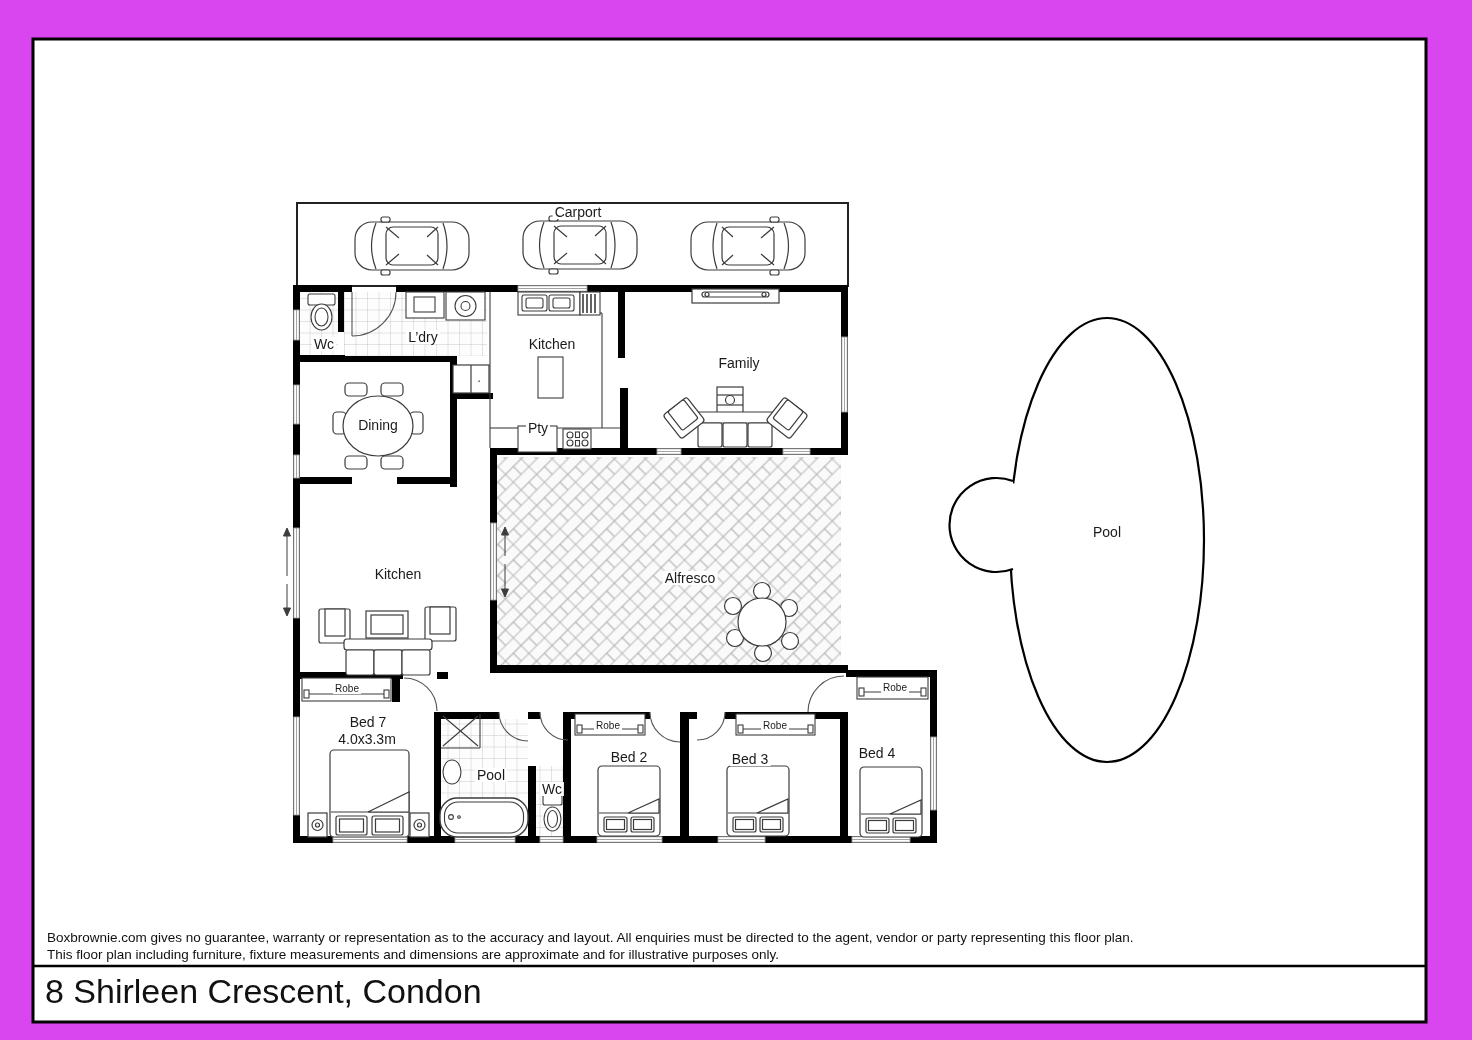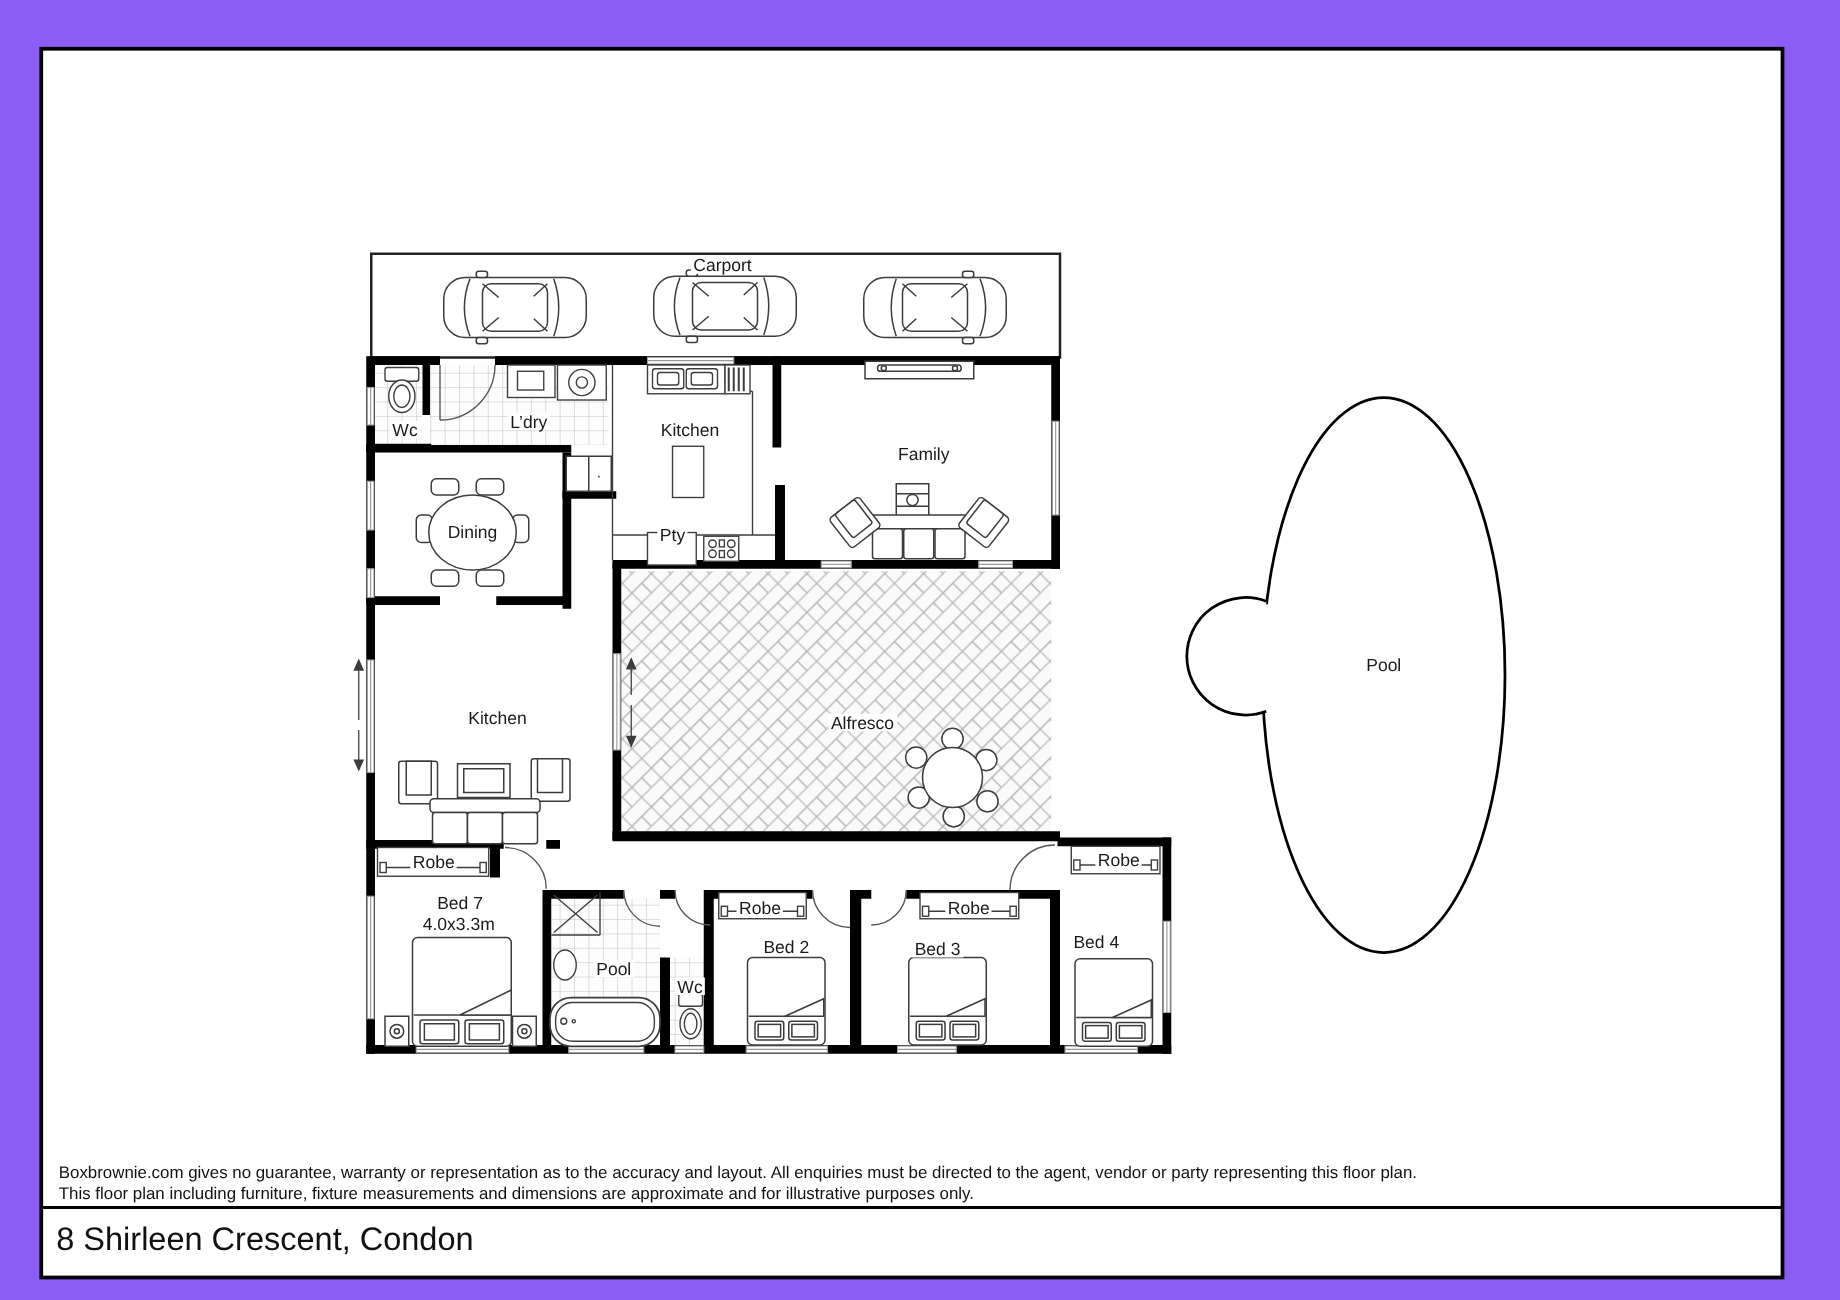--- a/index.html
+++ b/index.html
@@ -1,23 +1,23 @@
 <!DOCTYPE html>
 <html><head>
 <meta charset="utf-8">
 <style>
   html,body{margin:0;padding:0;background:#fff;}
-  .page{position:relative;width:1472px;height:1040px;background:#8b5cf6;overflow:hidden;
+  .page{position:relative;width:1472px;height:1040px;background:#d946ef;overflow:hidden;
         font-family:"Liberation Sans", sans-serif;color:#1a1a1a;}
   svg{position:absolute;left:0;top:0;}
   .lbl{position:absolute;transform:translate(-50%,-50%);font-size:14px;line-height:1;
        background:#fff;padding:0 2px;white-space:nowrap;color:#1a1a1a;}
-  .lbl.sm{font-size:14px;}
+  .lbl.sm{font-size:10px;}
   .footer-disclaimer{position:absolute;left:47px;top:929px;font-size:13.5px;line-height:17px;color:#111;}
-  .address{position:absolute;left:45px;top:974px;font-size:26px;line-height:34px;color:#111;}
+  .address{position:absolute;left:45px;top:974px;font-size:34px;line-height:34px;color:#111;}
 </style>
 </head>
 <body>
 
 <div class="page">
 
 <svg width="1472" height="1040" viewBox="0 0 1472 1040">
   <defs>
     <pattern id="tileGrid" width="11.5" height="11.5" patternUnits="userSpaceOnUse">
       <rect width="11.5" height="11.5" fill="#fdfdfd"></rect>

